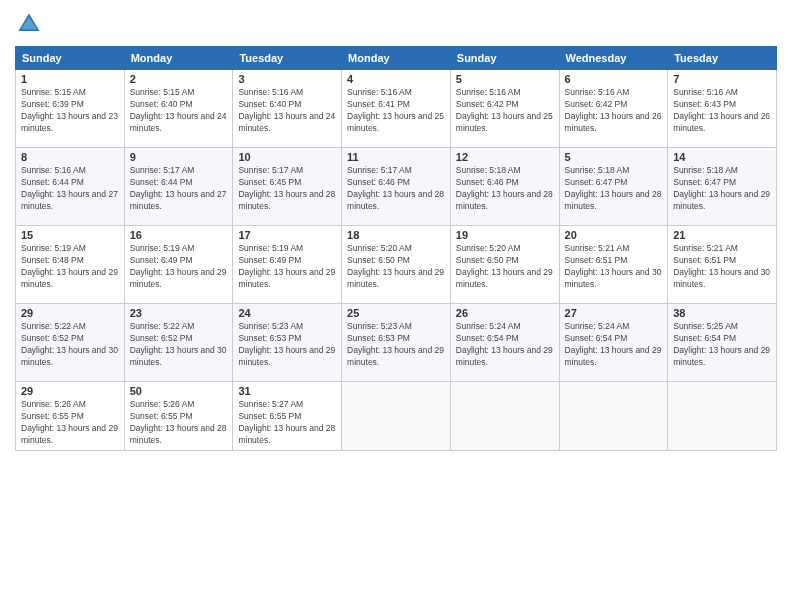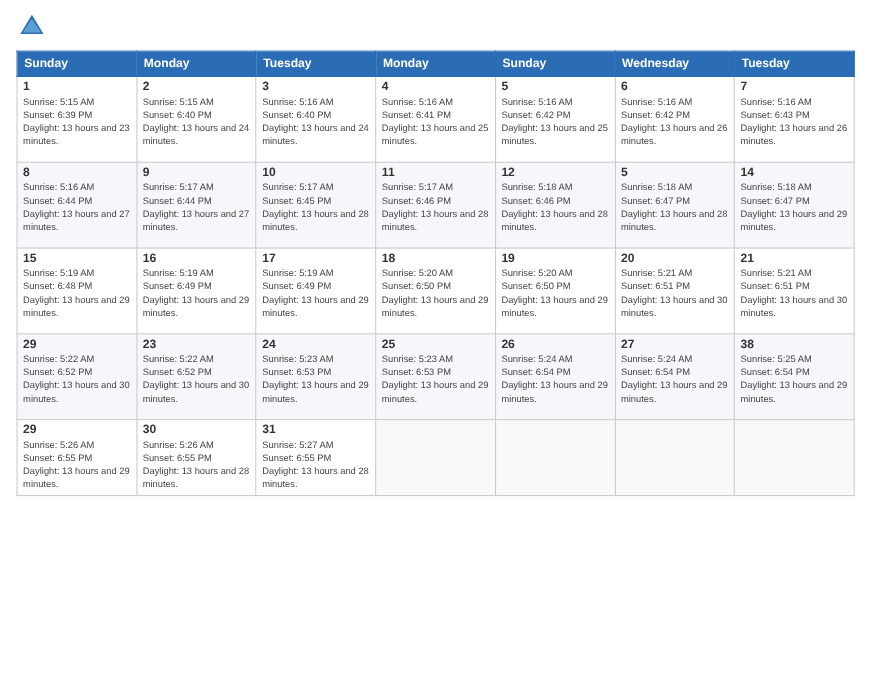--- a/index.html
+++ b/index.html
@@ -372,21 +372,21 @@
         <tr class="last-row">
           <td>
         <span class="day-num">29</span>
         <div class="day-info">
           Sunrise: 5:26 AM<br>
           Sunset: 6:55 PM<br>
           Daylight: 13 hours and 29 minutes.
         </div>
       </td>
           <td>
-        <span class="day-num">30</span>
+        <span class="day-num">50</span>
         <div class="day-info">
           Sunrise: 5:26 AM<br>
           Sunset: 6:55 PM<br>
           Daylight: 13 hours and 28 minutes.
         </div>
       </td>
           <td>
         <span class="day-num">31</span>
         <div class="day-info">
           Sunrise: 5:27 AM<br>

